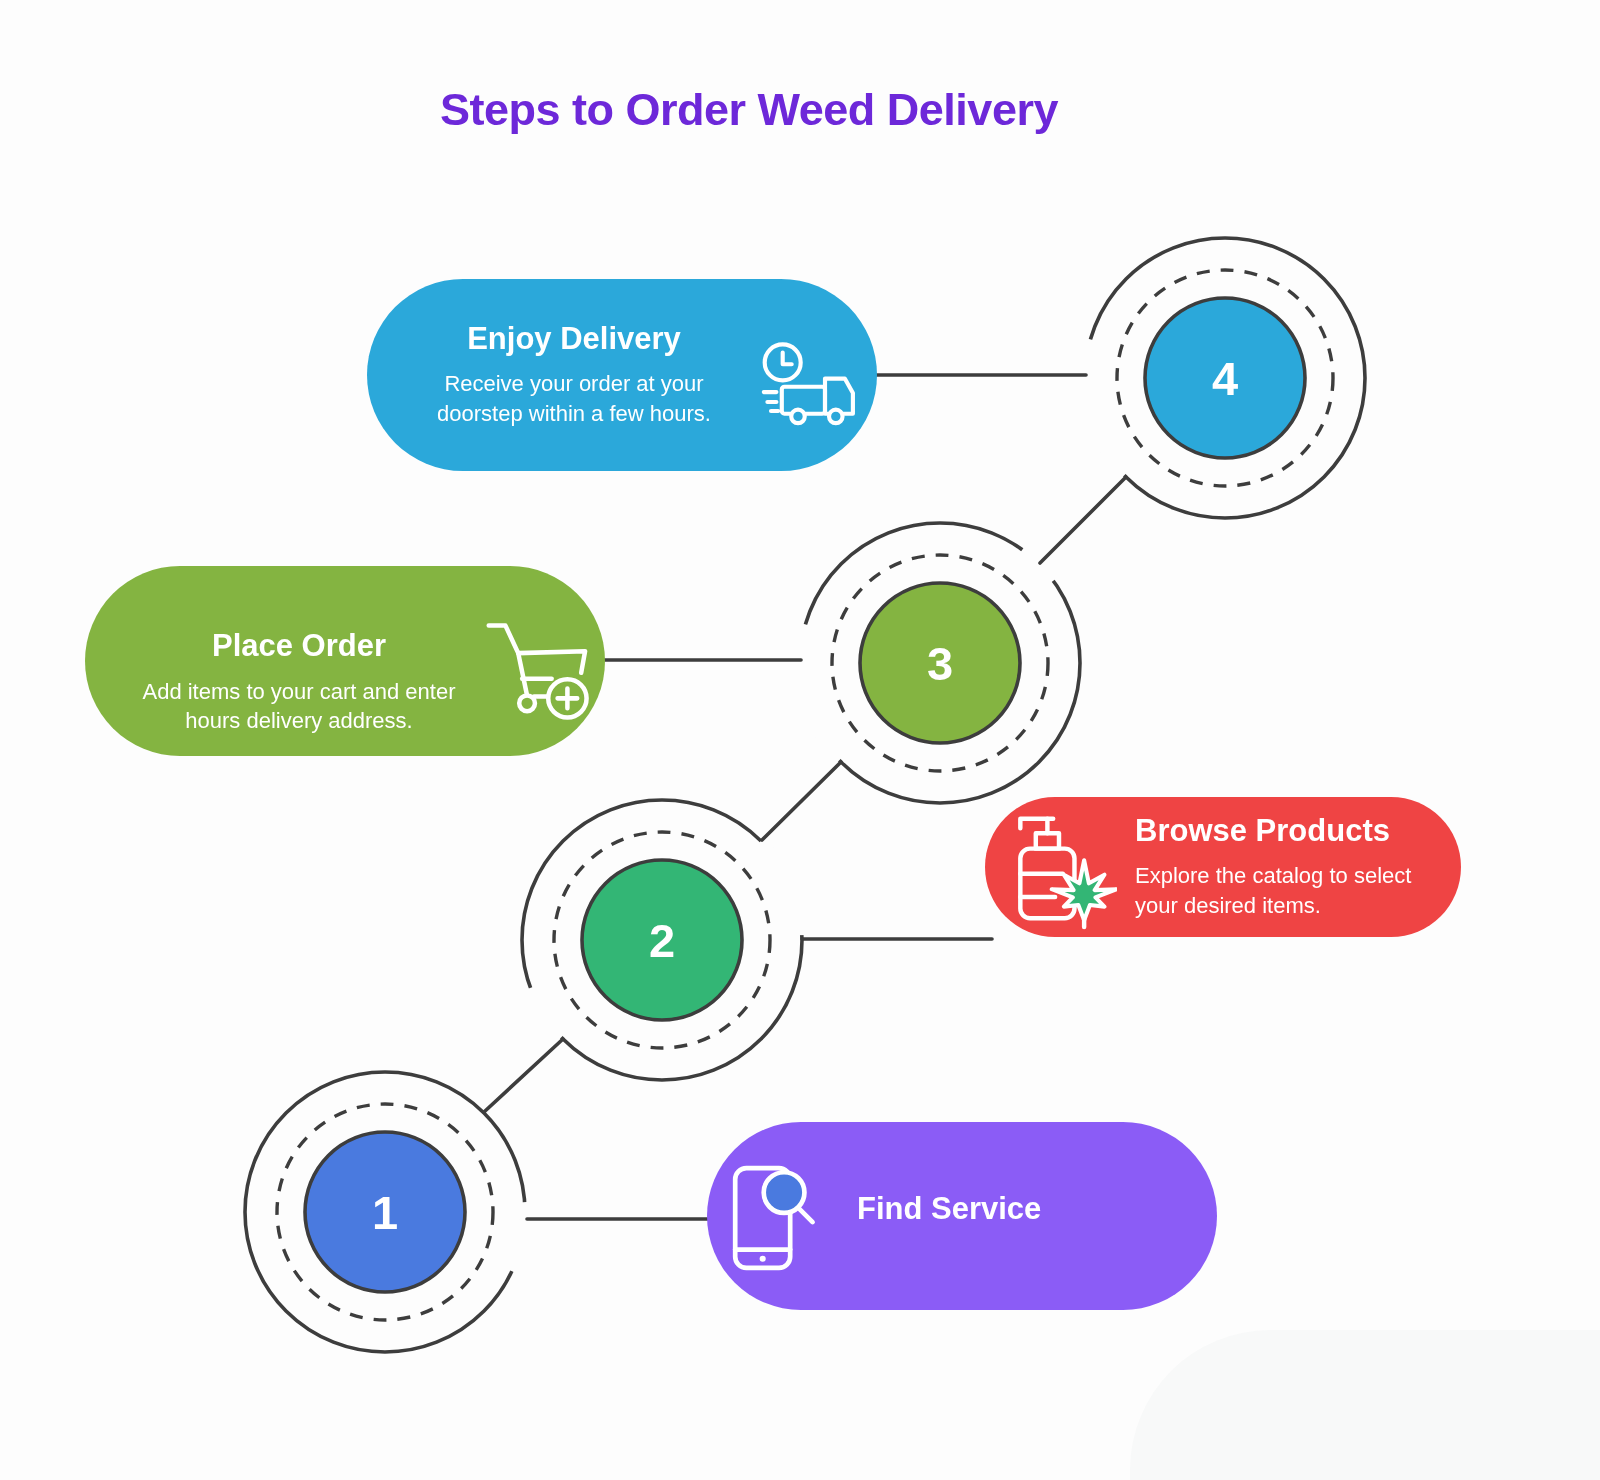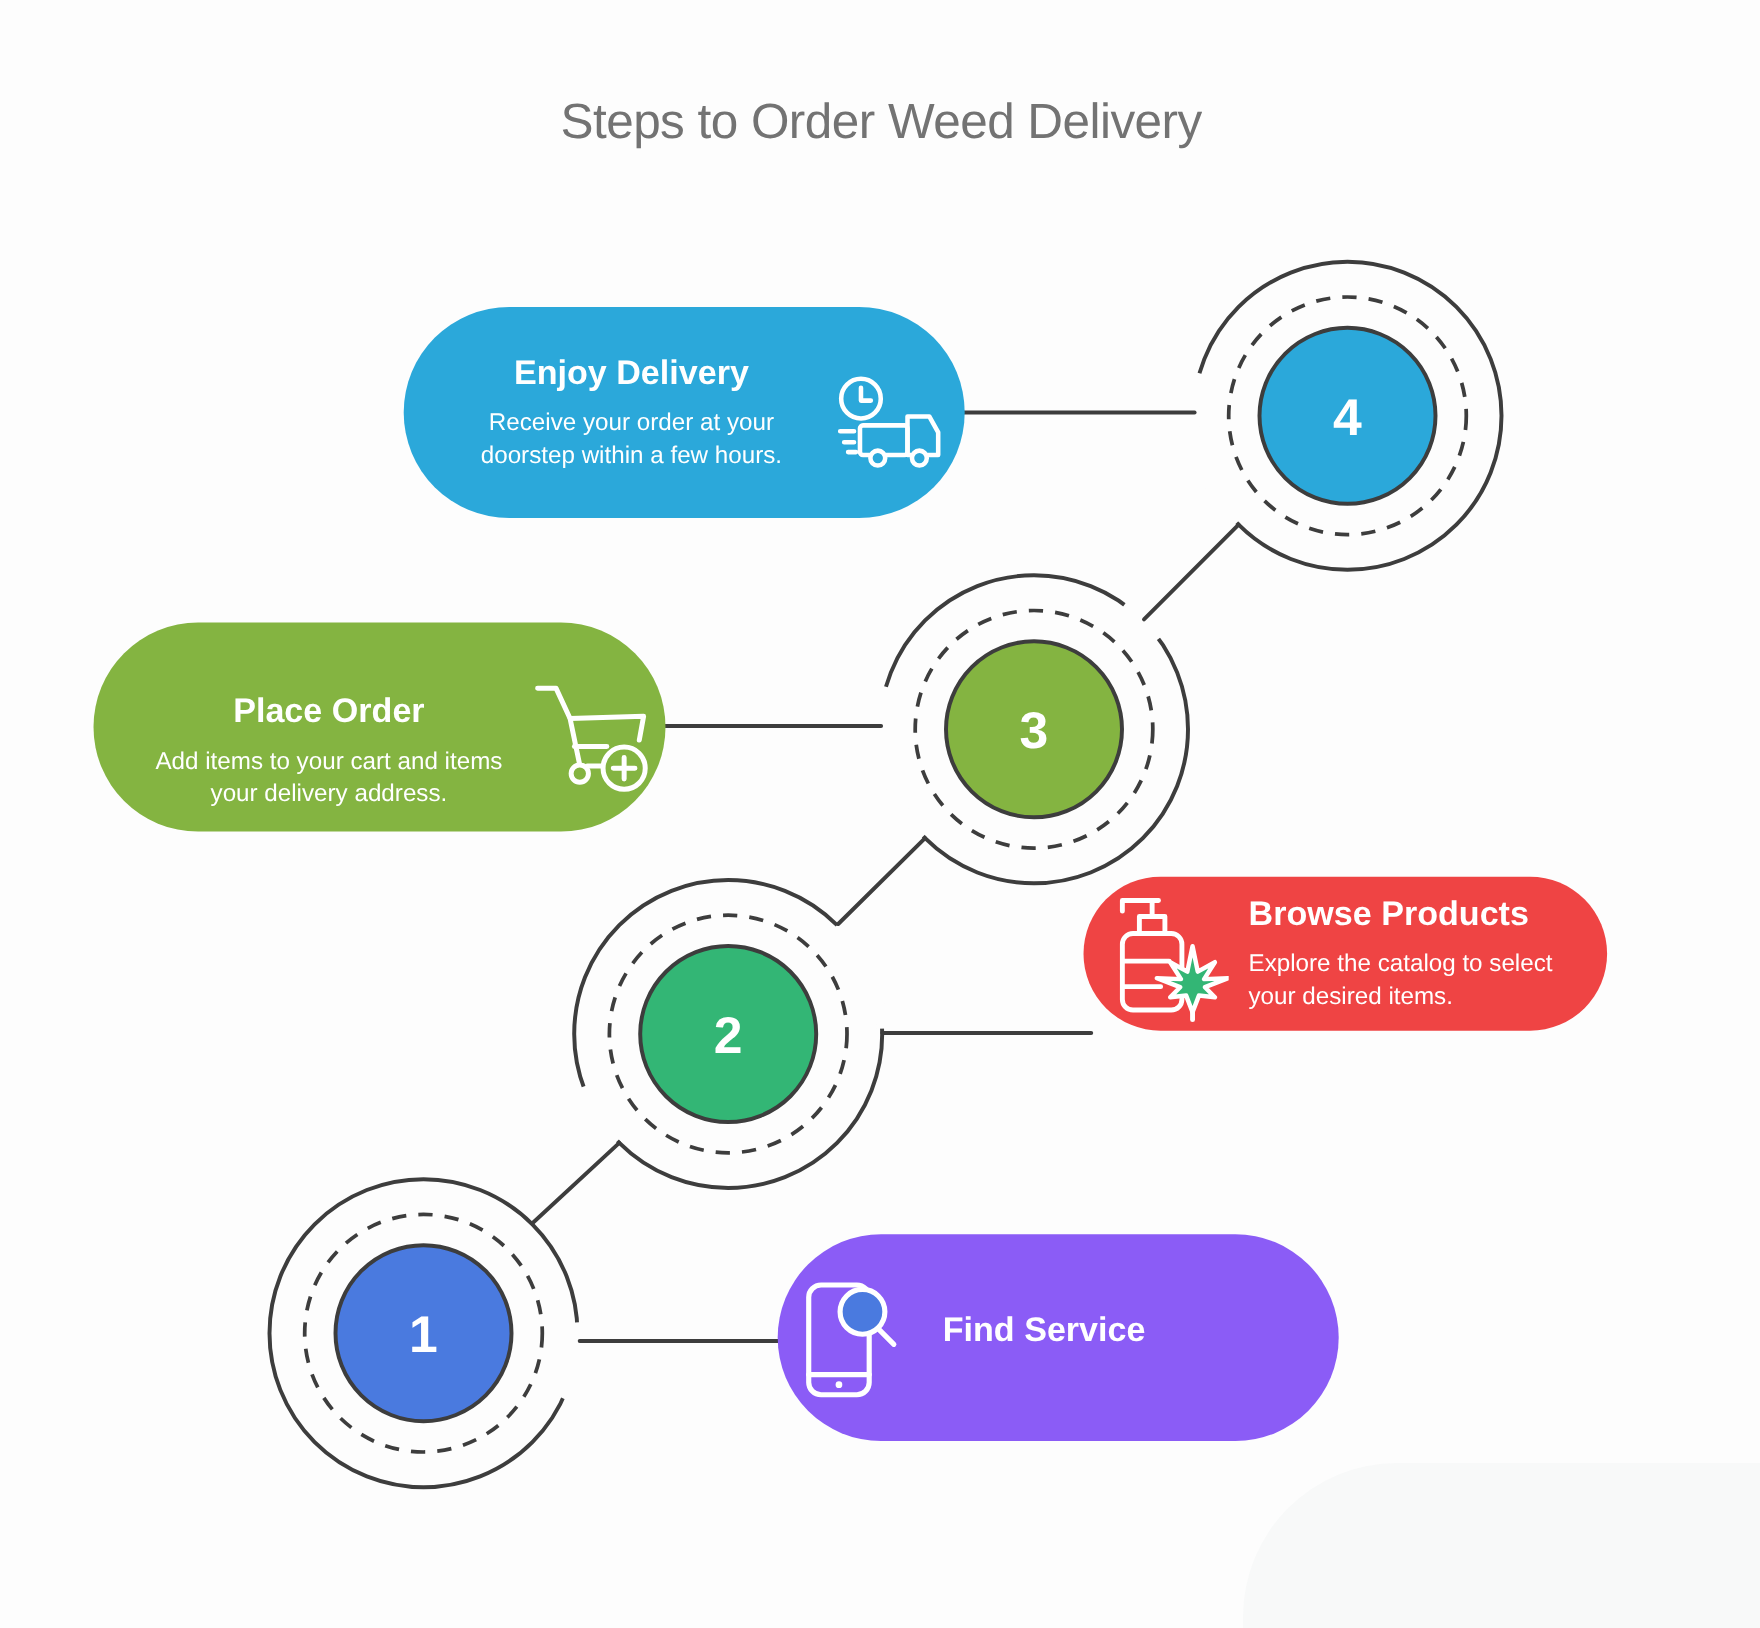--- a/index.html
+++ b/index.html
@@ -1,22 +1,22 @@
 <!DOCTYPE html>
 <html><head>
 <meta charset="utf-8">
 <style>
   html,body{margin:0;padding:0;background:#fdfdfd;}
   .stage{
     position:relative;width:1600px;height:1480px;overflow:hidden;
     background:#fdfdfd;font-family:"Liberation Sans",sans-serif;
   }
   .page-title{
-    position:absolute;top:84px;left:801px;transform:translateX(-50%);
-    margin:0;font-size:45px;font-weight:400;color:#737373;letter-spacing:-0.5px;white-space:nowrap;
+    position:absolute;top:84px;left:749px;transform:translateX(-50%);
+    margin:0;font-size:45px;font-weight:700;color:#6d28d9;letter-spacing:-0.5px;white-space:nowrap;
   }
   svg.flow{position:absolute;left:0;top:0;}
   .ring{fill:none;stroke:#3d3d3d;stroke-width:3.6;}
   .gap{fill:none;stroke:#fdfdfd;stroke-width:10;stroke-linecap:butt;}
   .dashring{fill:none;stroke:#3d3d3d;stroke-width:3.4;stroke-dasharray:13 11;}
   .node{stroke:#3d3d3d;stroke-width:3.6;}
   .link{fill:none;stroke:#3d3d3d;stroke-width:3.6;stroke-linecap:round;}
   .stepnum{
     font-family:"Liberation Sans",sans-serif;font-size:47px;font-weight:700;
     fill:#ffffff;text-anchor:middle;
@@ -99,21 +99,21 @@
       <path class="ic-stroke" d="M100,102 V63 H122 L131,79 V102 Z"></path>
       <path class="ic-stroke" d="M32,78 H46 M36,89 H46 M40,99 H48"></path>
       <circle class="ic-fillstroke" cx="70" cy="105" r="7.5" fill="#2BA8DA"></circle>
       <circle class="ic-fillstroke" cx="112" cy="105" r="7.5" fill="#2BA8DA"></circle>
     </svg>
   </div>
 
   <div class="card" style="left: 85px; top: 566px; width: 520px; height: 190px; padding: 0px 14px 0px 40px; background-color: rgb(132, 180, 65);">
     <div class="txt t-center" style="flex:1 1 auto;margin-top:43px;">
       <p class="ttl">Place Order</p>
-      <p class="dsc">Add items to your cart and items your delivery address.</p>
+      <p class="dsc">Add items to your cart and enter hours delivery address.</p>
     </div>
     <svg class="icon" width="118" height="118" viewBox="0 0 120 120">
       <path class="ic-stroke" d="M16,24 H33 L46,52 L56,100"></path>
       <path class="ic-stroke" d="M46,52 L114,50 L110,72"></path>
       <path class="ic-stroke" d="M50,78 H80"></path>
       <path class="ic-stroke" d="M62,96 H80"></path>
       <circle class="ic-fillstroke" cx="55" cy="103" r="8" fill="#84B441"></circle>
       <circle class="ic-fillstroke" cx="96" cy="98" r="19.5" fill="#84B441"></circle>
       <path class="ic-stroke" d="M96,88 V108 M86,98 H106"></path>
     </svg>

